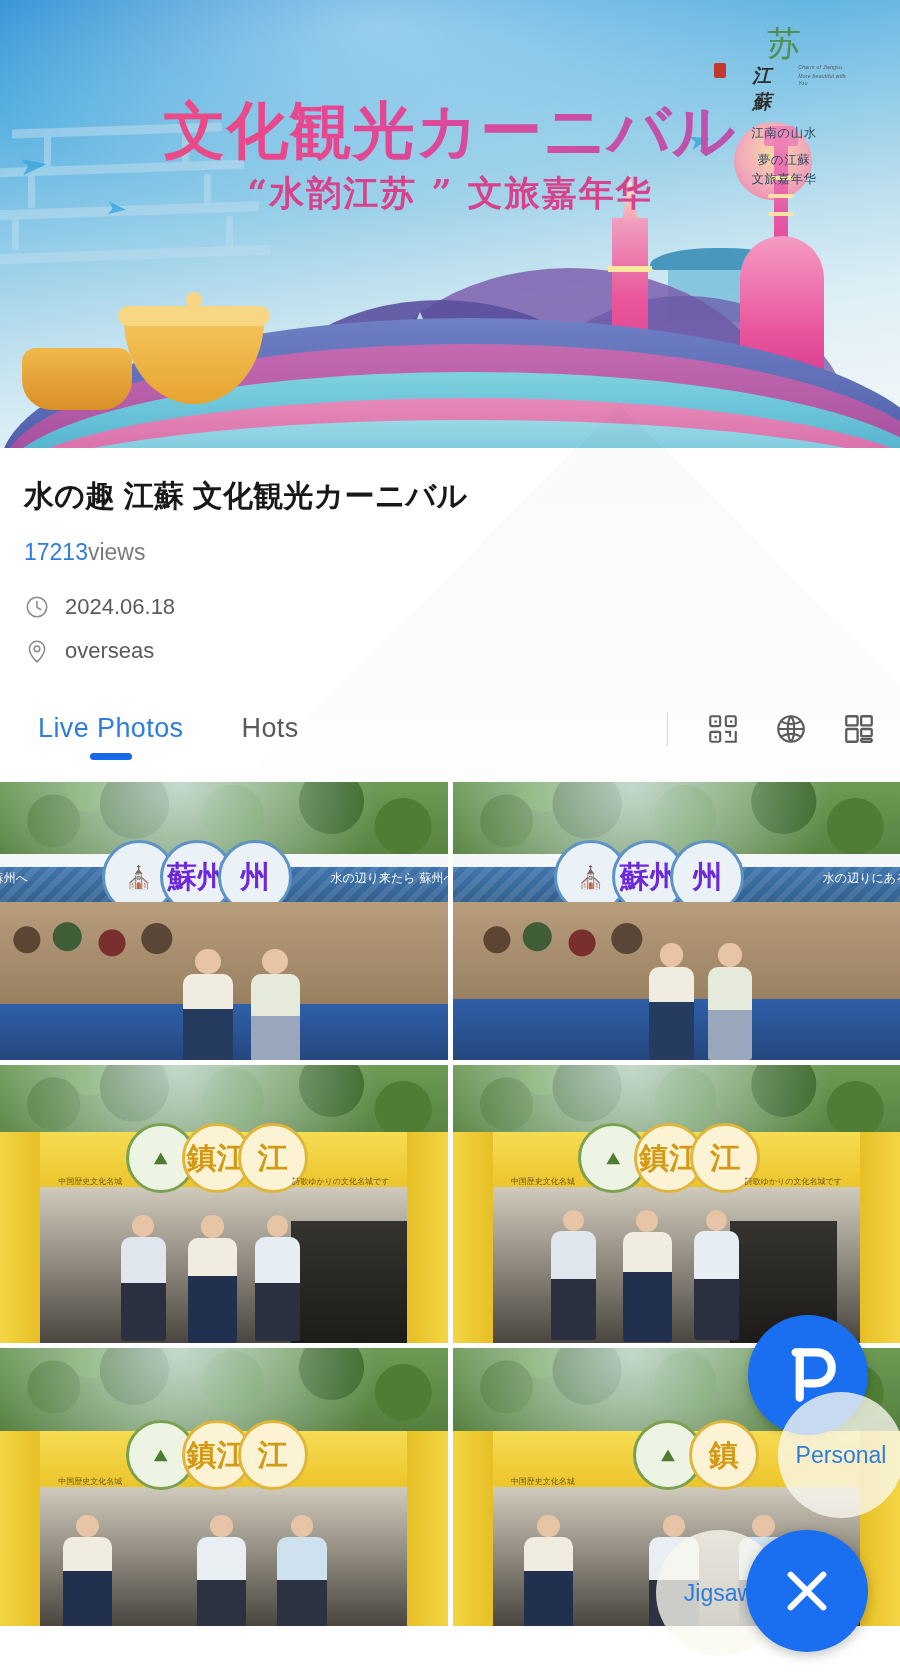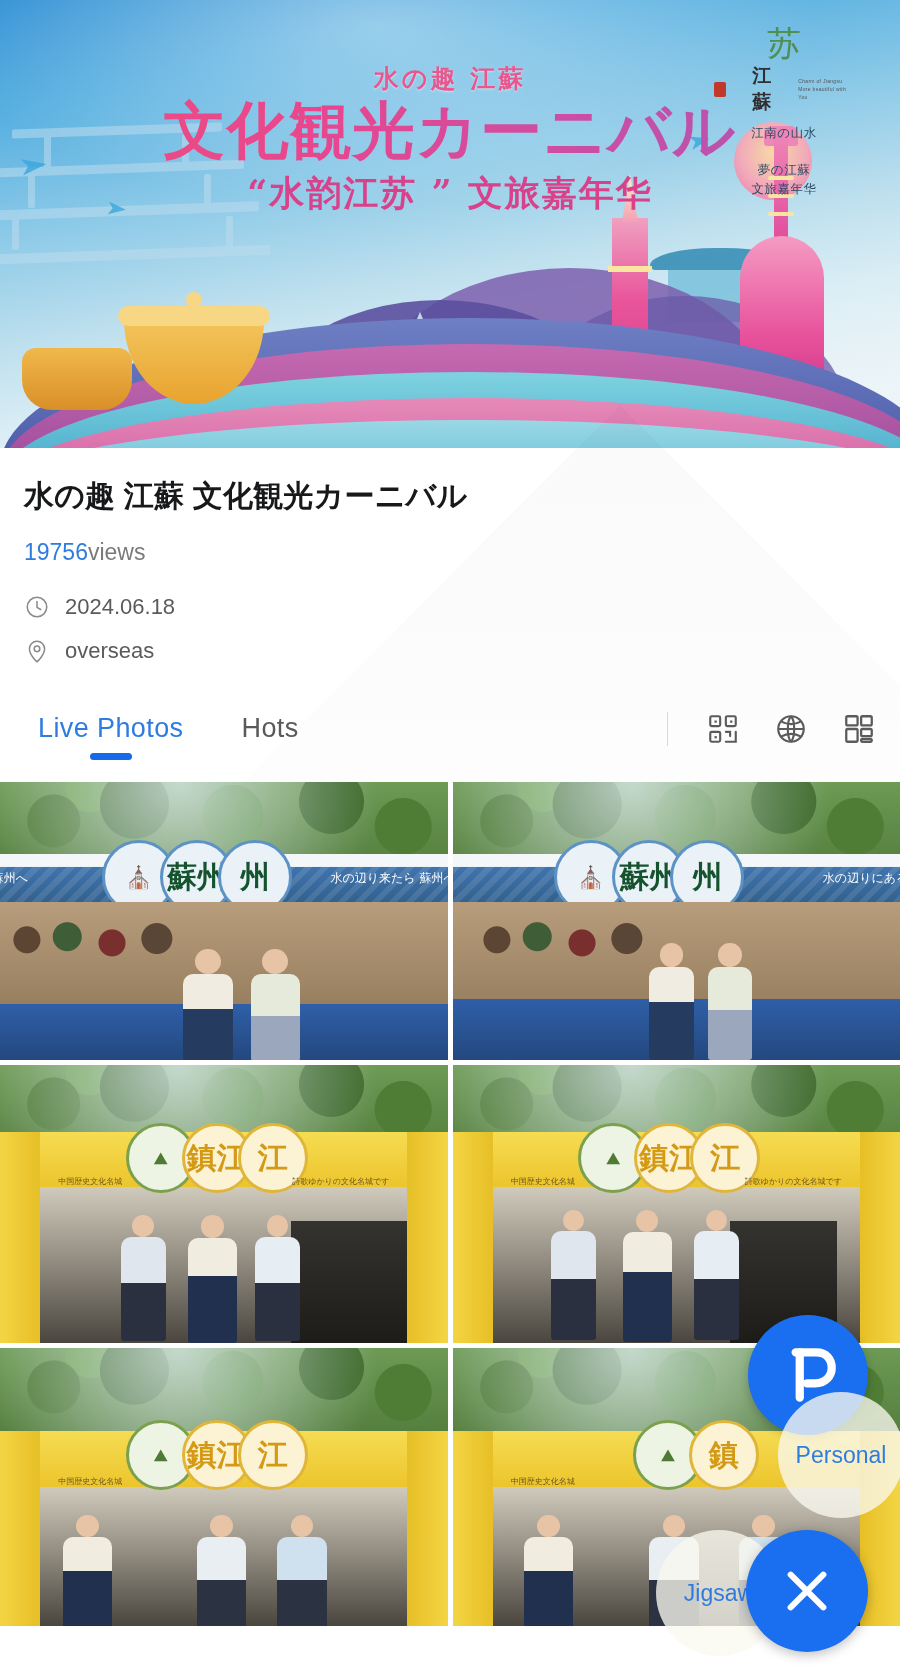--- a/index.html
+++ b/index.html
@@ -91,21 +91,21 @@
      background:linear-gradient(90deg,#ef4f7f 0%,#e8468e 35%,#c64fa8 70%,#a857b4 100%);
      -webkit-background-clip:text; background-clip:text; color:transparent;
      letter-spacing:1px; }
   .hero-sub { position:absolute; left:0; right:0; top:170px; text-align:center;
      font-family:"DejaVu Serif","Liberation Serif",serif; font-weight:700; font-size:35px;
      color:#d9418b; letter-spacing:2px; }
 
   
   .hero-logo { position:absolute; right:46px; top:26px; width:140px; text-align:center; }
   .hl-mark { font-family:"DejaVu Serif",serif; font-size:34px; color:#4f8f52; line-height:1; }
-  .hl-row { display:flex; align-items:center; justify-content:center; gap:17px; margin-top:3px; }
+  .hl-row { display:flex; justify-content:center; gap:17px; margin-top:3px;font-style:italic; }
   .hl-seal { width:13px; height:15px; background:#c0392b; border-radius:2px; }
   .hl-cn { font-family:"DejaVu Serif",serif; font-size:19px; color:#2f2f2f; font-weight:700; letter-spacing:1px; }
   .hl-en { font-size:5px; color:#555; letter-spacing:.3px; line-height:1.5; margin-top:1px; }
   .hl-tag { margin-top:9px; font-size:12.5px; color:#2b4a63; line-height:1.5; letter-spacing:.5px; }
 
   
   .content { position:relative; background:#fff; padding:0 24px; }
   .content:before { content:""; position:absolute; left:300px; top:90px; width:640px; height:640px;
      background:linear-gradient(135deg,rgba(0,0,0,.022),rgba(0,0,0,0) 60%);
      transform:rotate(45deg); pointer-events:none; }
@@ -153,21 +153,21 @@
   .banner-blue { position:absolute; left:-4%; top:26%; width:108%; height:17%;
      background:linear-gradient(180deg,#f4f7f9 0%,#f4f7f9 26%,#3f74ad 27%,#33618f 100%); }
   .banner-blue:after { content:""; position:absolute; inset:0; top:27%;
      background:repeating-linear-gradient(135deg, rgba(255,255,255,.10) 0 6px, rgba(255,255,255,0) 6px 12px); }
   .bb-txt-l { position:absolute; left:2%; top:34%; font-size:12px; color:#fff; font-family:"DejaVu Sans",sans-serif; }
   .bb-txt-r { position:absolute; right:2%; top:34%; font-size:12px; color:#fff; font-family:"DejaVu Sans",sans-serif; }
   .cloud-sign { position:absolute; left:44%; top:21%; transform:translateX(-50%);
      display:flex; align-items:center; }
   .cs-lobe { width:74px; height:74px; border-radius:50%; background:#eaf2f8;
      border:3px solid #5d93c4; margin-left:-16px; display:flex; align-items:center; justify-content:center;
-     font-family:"DejaVu Serif",serif; font-weight:700; font-size:30px; color:#14532d; }
+     font-family:"DejaVu Serif",serif; font-weight:700; font-size:30px; color:#6d28d9; }
   .cs-lobe.first { margin-left:0; font-size:22px; color:#4b7fb2; }
   .tent-beige { position:absolute; left:0; top:43%; width:100%; height:57%;
      background:linear-gradient(180deg,#b79d7c 0%,#9d8464 55%,#7e6a50 100%); }
   .table-blue { position:absolute; left:0; bottom:0; width:100%; height:20%;
      background:linear-gradient(180deg,#2f5fa8,#24487f); }
   .table-blue:after { content:""; position:absolute; right:6%; bottom:20%;
      font-size:9px; color:rgba(255,255,255,.75); }
   .wares { position:absolute; left:2%; top:48%; width:50%; height:22%;
      background:
        radial-gradient(circle at 8% 40%, #5c4533 0 13px, transparent 14px),
@@ -283,46 +283,45 @@
   <div class="wave wave2"></div>
   <div class="wave wave3"></div>
   <div class="wave wave4"></div>
   <div class="wave wave5"></div>
 
   <div class="jar"></div>
   <div class="bowl"></div>
   <div class="bowl-lid"></div>
   <div class="bowl-knob"></div>
 
-  <div class="hero-kicker">水の趣 江蘇</div>
   <div class="hero-main">文化観光カーニバル</div>
   <div class="hero-sub">“水韵江苏 ” 文旅嘉年华</div>
 
   <div class="hero-logo">
     <div class="hl-mark">苏</div>
     <div class="hl-row">
       <span class="hl-seal"></span>
       <span class="hl-cn">江蘇</span>
       <span style="text-align:left">
         <span class="hl-en" style="display:block">Charm of Jiangsu</span>
         <span class="hl-en" style="display:block">More beautiful with You</span>
       </span>
     </div>
     <div class="hl-tag">江南の山水</div>
-    <div class="hl-tag" style="margin-top:18px">夢の江蘇</div>
+    <div class="hl-tag" style="margin-top:8px">夢の江蘇</div>
     <div class="hl-tag" style="margin-top:0">文旅嘉年华</div>
   </div>
 </div>
 
 <div class="content">
 
   <div class="page-title">水の趣 江蘇 文化観光カーニバル</div>
 
   <div class="views-line">
-    <span class="views-num">19756</span><span>views</span>
+    <span class="views-num">17213</span><span>views</span>
   </div>
 
   <div class="meta-row">
     <span class="ic">
       <svg viewBox="0 0 24 24" fill="none" stroke="#8a8a8a" stroke-width="1.4">
         <circle cx="12" cy="12" r="9"></circle>
           <path d="M12 7v5.3l3.4 2" stroke-linecap="round"></path>
       </svg>
     </span>
     <span class="meta-text">2024.06.18</span>

